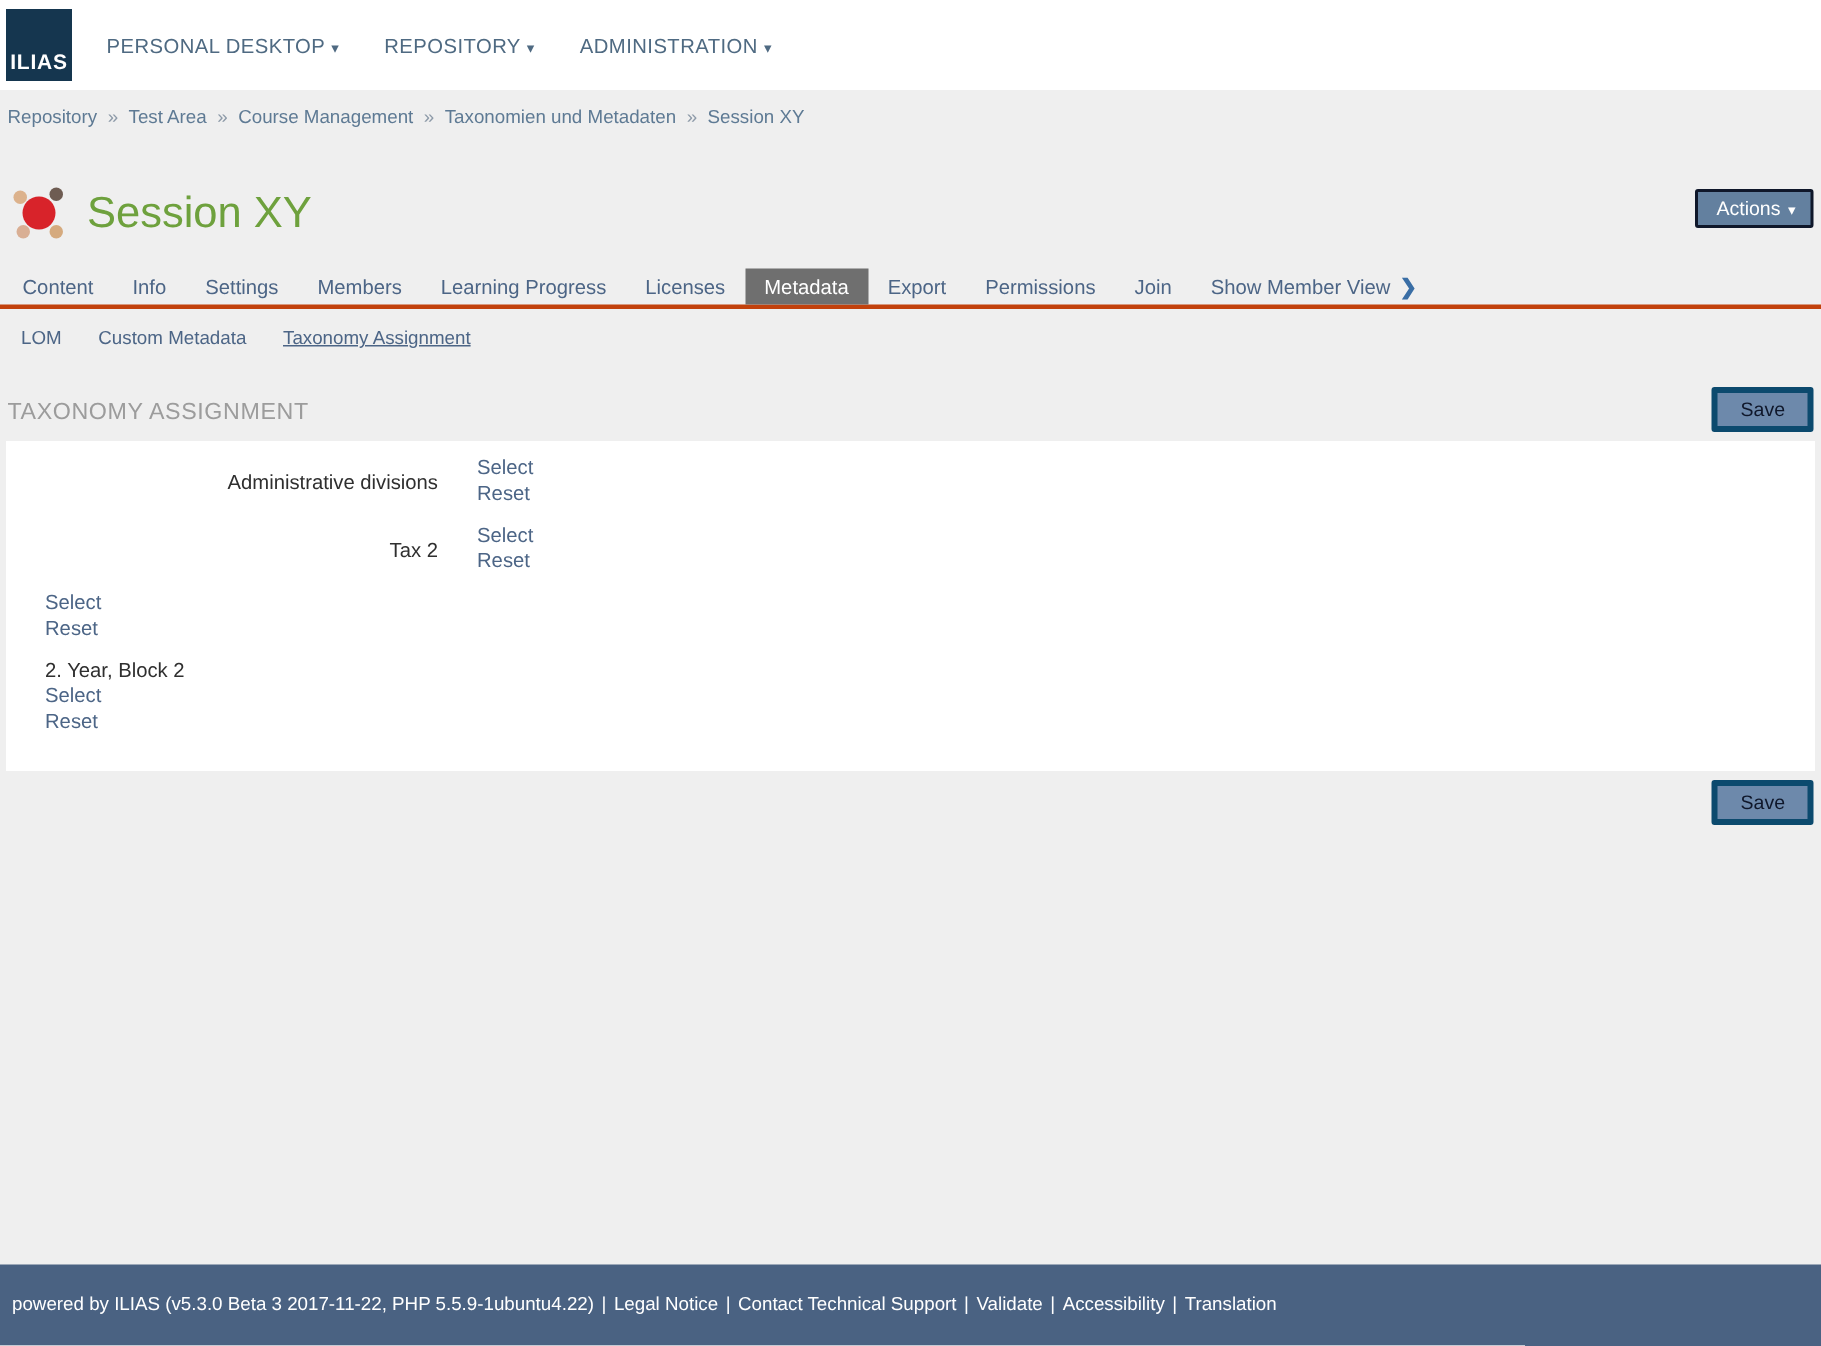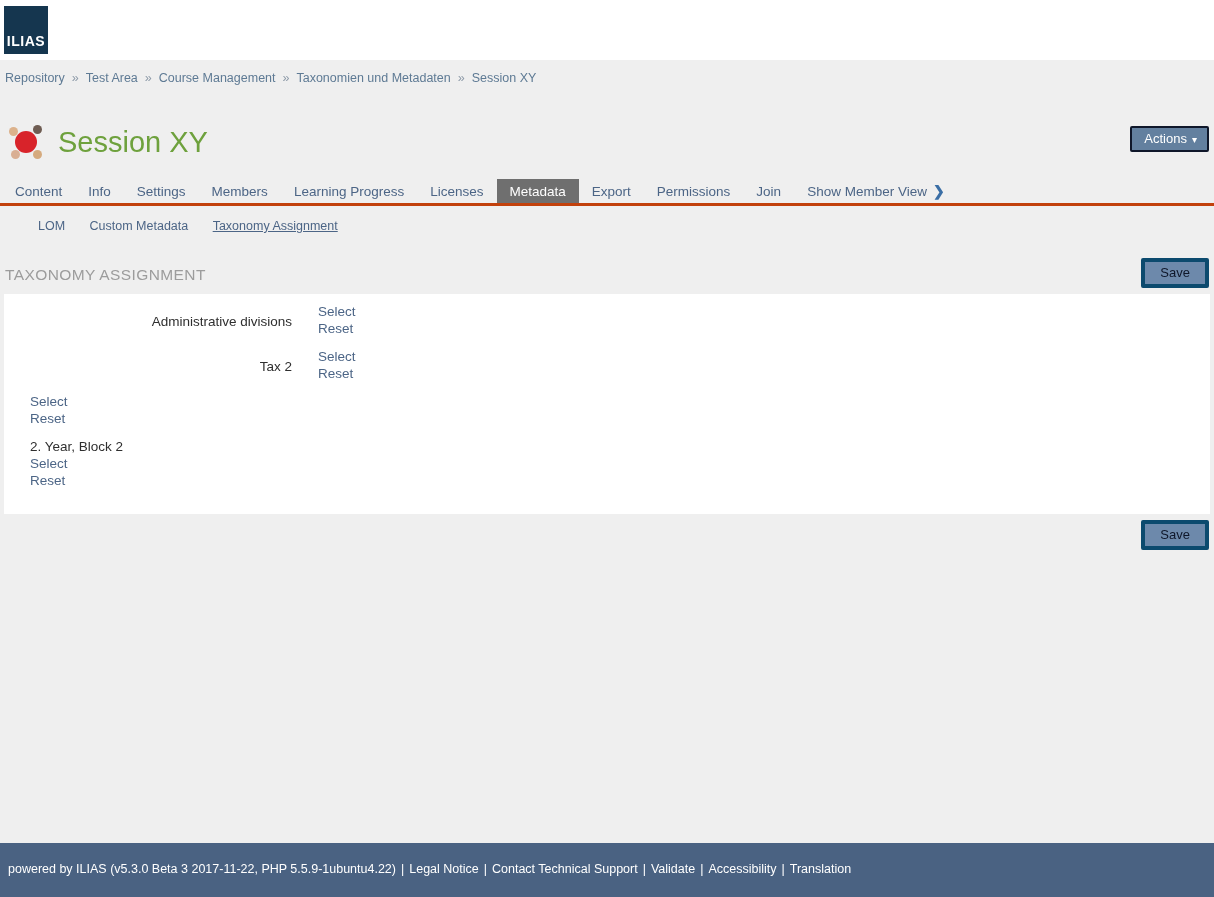--- a/index.html
+++ b/index.html
@@ -54,21 +54,21 @@
   
   .tabs { border-bottom: 3px solid #c2410c; padding-left: 2px; display: flex; align-items: flex-end; flex: 0 0 auto; }
   .tab {
     font-size: 13.5px; color: #4c6586; padding: 5px 13px 4px 13px;
     cursor: pointer; white-space: nowrap;
   }
   .tab.active { background: #6f6f6f; color: #ffffff; }
   .mv-chevron { color: #3a6ea5; font-weight: bold; font-size: 14px; margin-left: 6px; }
 
   
-  .subtabs { padding: 10px 5px 10px 14px; flex: 0 0 auto; margin-left: 24px; }
+  .subtabs { padding: 10px 5px 10px 14px; flex: 0 0 auto; }
   .subtab { font-size: 12.5px; color: #4c6586; margin-right: 20px; cursor: pointer; text-decoration: none; }
   .subtab.active { text-decoration: underline; }
 
   
   .section-head { position: relative; padding: 22px 5px 10px 5px; flex: 0 0 auto; }
   .section-title { font-size: 15.5px; color: #9c9c9c; letter-spacing: 0.4px; font-weight: normal; margin: 0; }
   .save-btn {
     background: #6d89ab; color: #0f172a; border: 4px solid #0c4a6e;
     font-size: 13px; padding: 3px 15px 4px 15px; border-radius: 2px; cursor: pointer;
     font-family: "Liberation Sans", sans-serif;
@@ -93,20 +93,31 @@
     font-size: 12.5px; padding: 19px 8px 21px 8px; flex: 0 0 auto;
   }
   .footer a { color: #ffffff; text-decoration: none; cursor: pointer; }
   .footer .fsep { margin: 0 5px; }
 </style>
 </head>
 <body>
 
 <div class="topbar">
   <div class="logo">ILIAS</div>
+  <div class="mainmenu">
+    <div class="menu-item">
+      <span>PERSONAL DESKTOP</span><span class="caret">▾</span>
+    </div>
+    <div class="menu-item">
+      <span>REPOSITORY</span><span class="caret">▾</span>
+    </div>
+    <div class="menu-item">
+      <span>ADMINISTRATION</span><span class="caret">▾</span>
+    </div>
+  </div>
 </div>
 
 <div class="breadcrumb">
   <a>Repository</a><span class="sep">»</span><a>Test Area</a><span class="sep">»</span><a>Course Management</a><span class="sep">»</span><a>Taxonomien und Metadaten</a><span class="sep">»</span><a>Session XY</a>
 </div>
 
 <div class="title-row">
   <div class="obj-icon">
     <span class="d tl"></span>
     <span class="d tr"></span>

